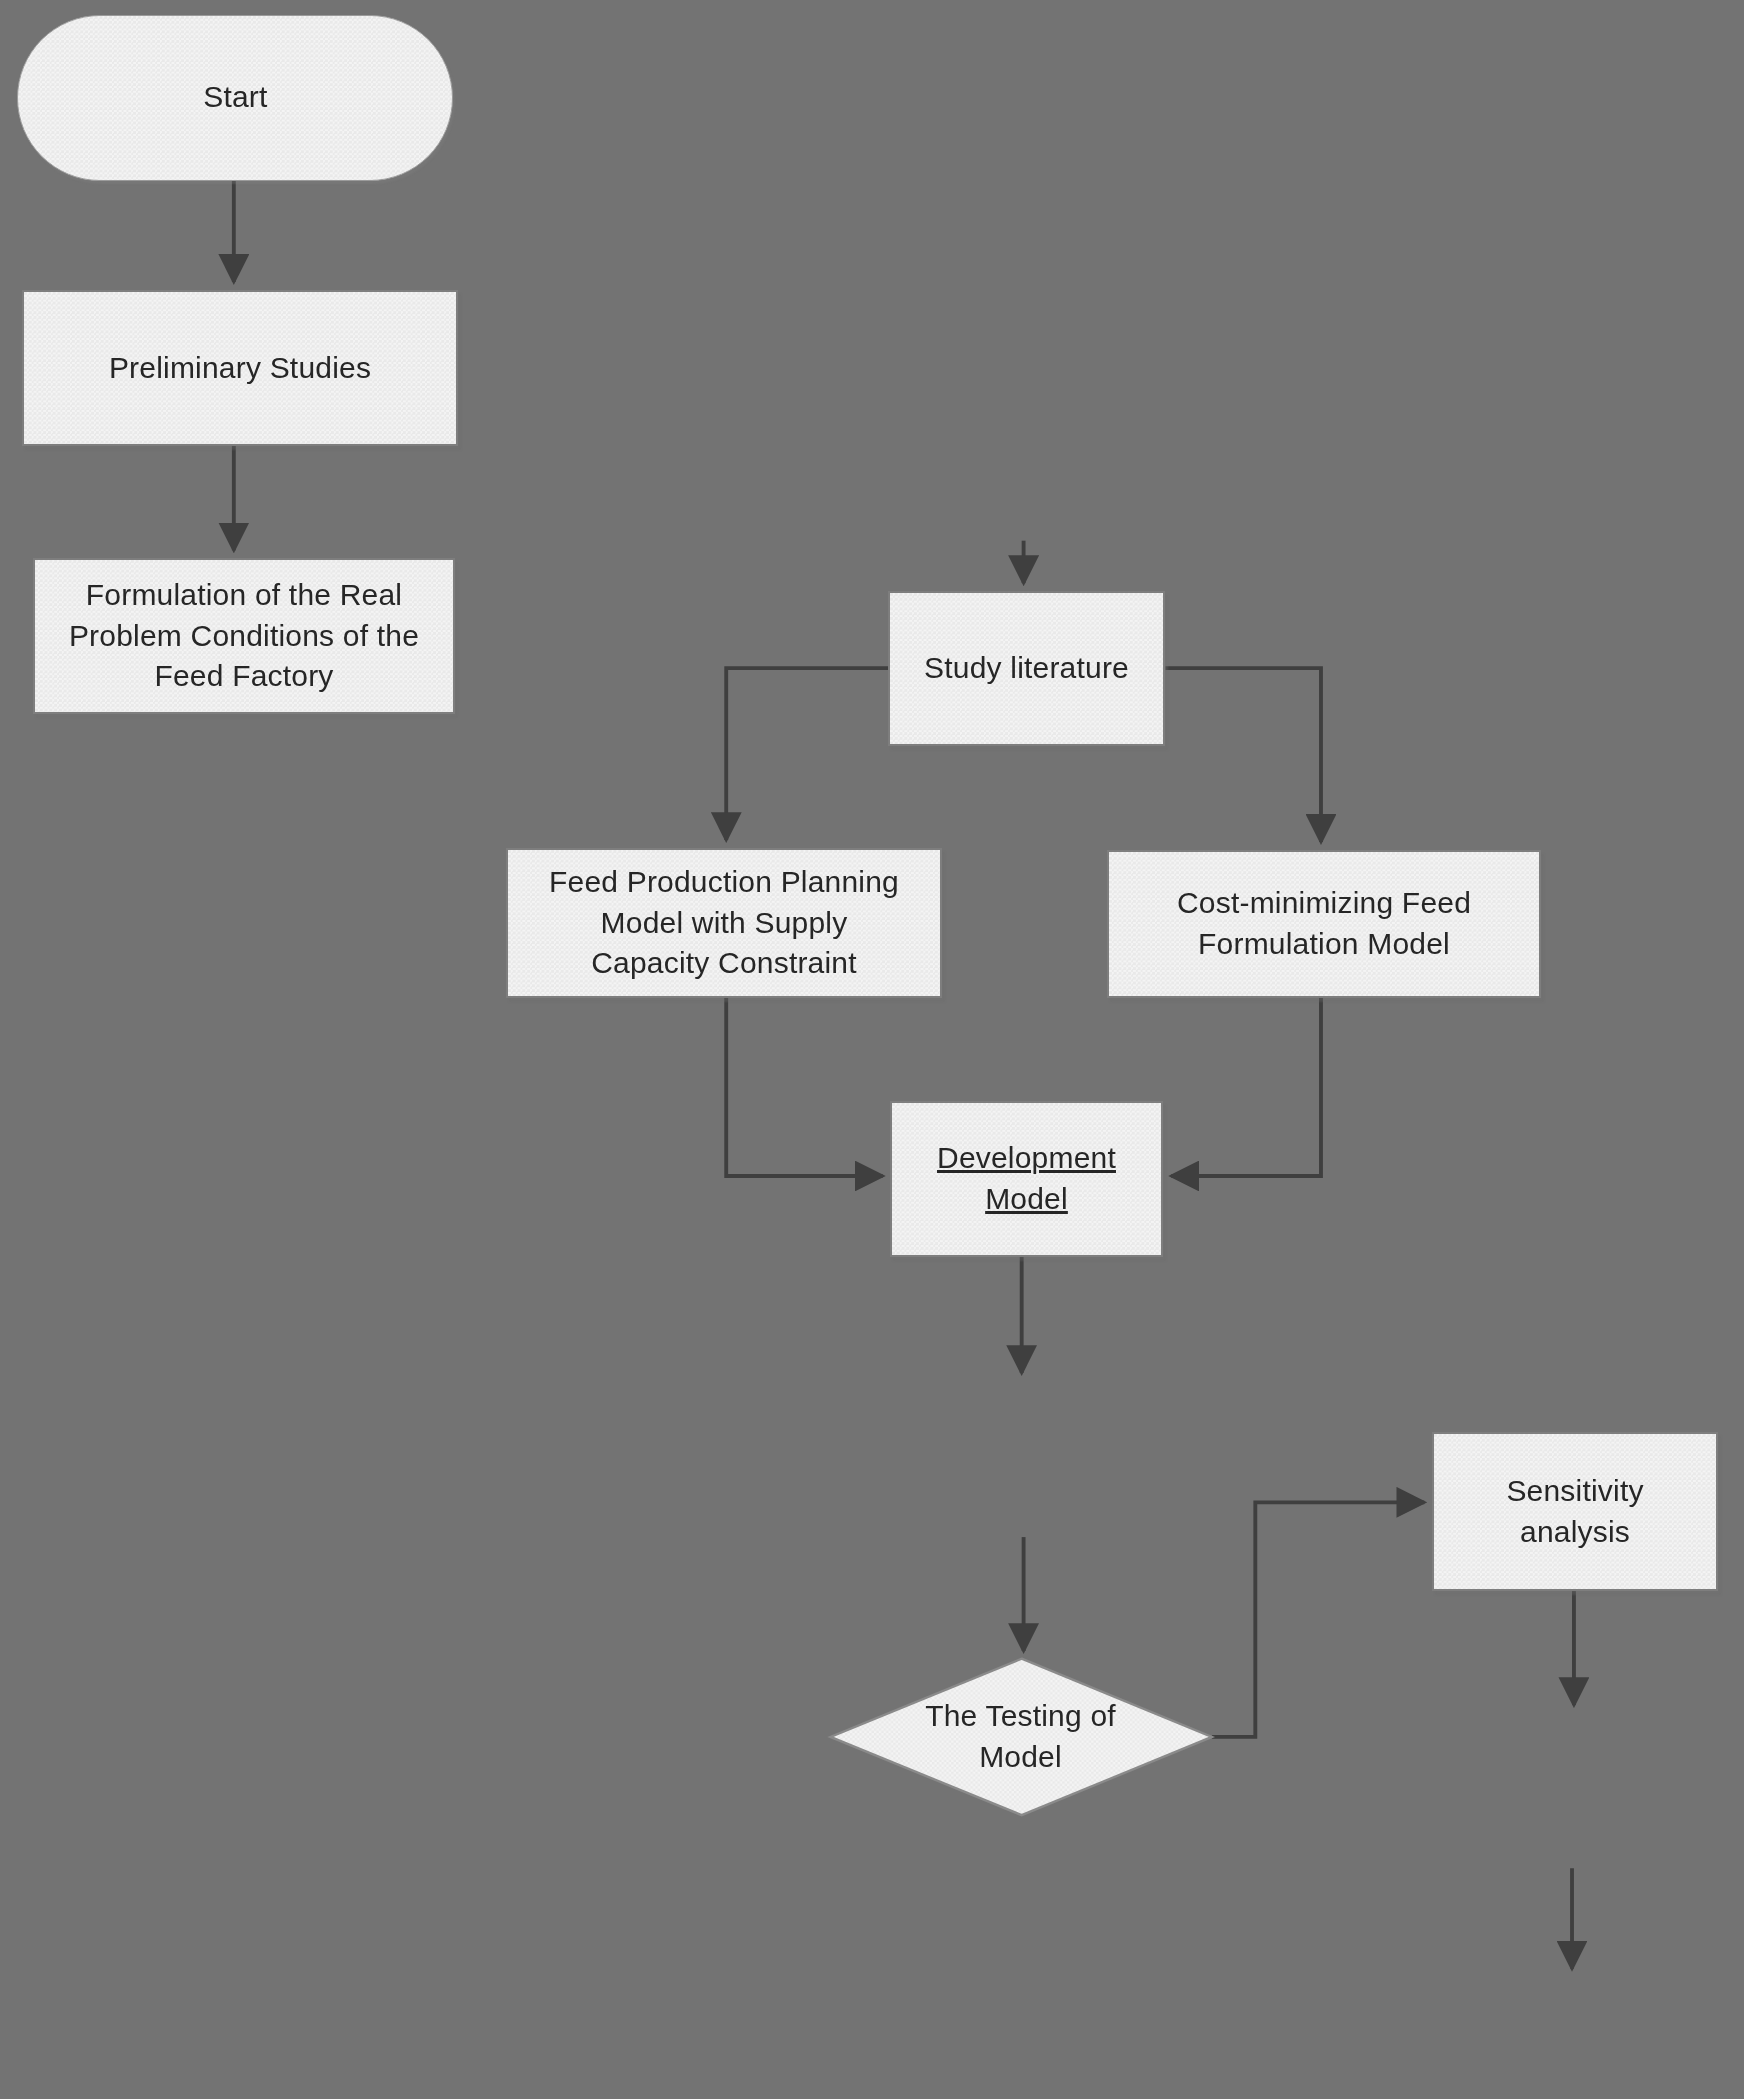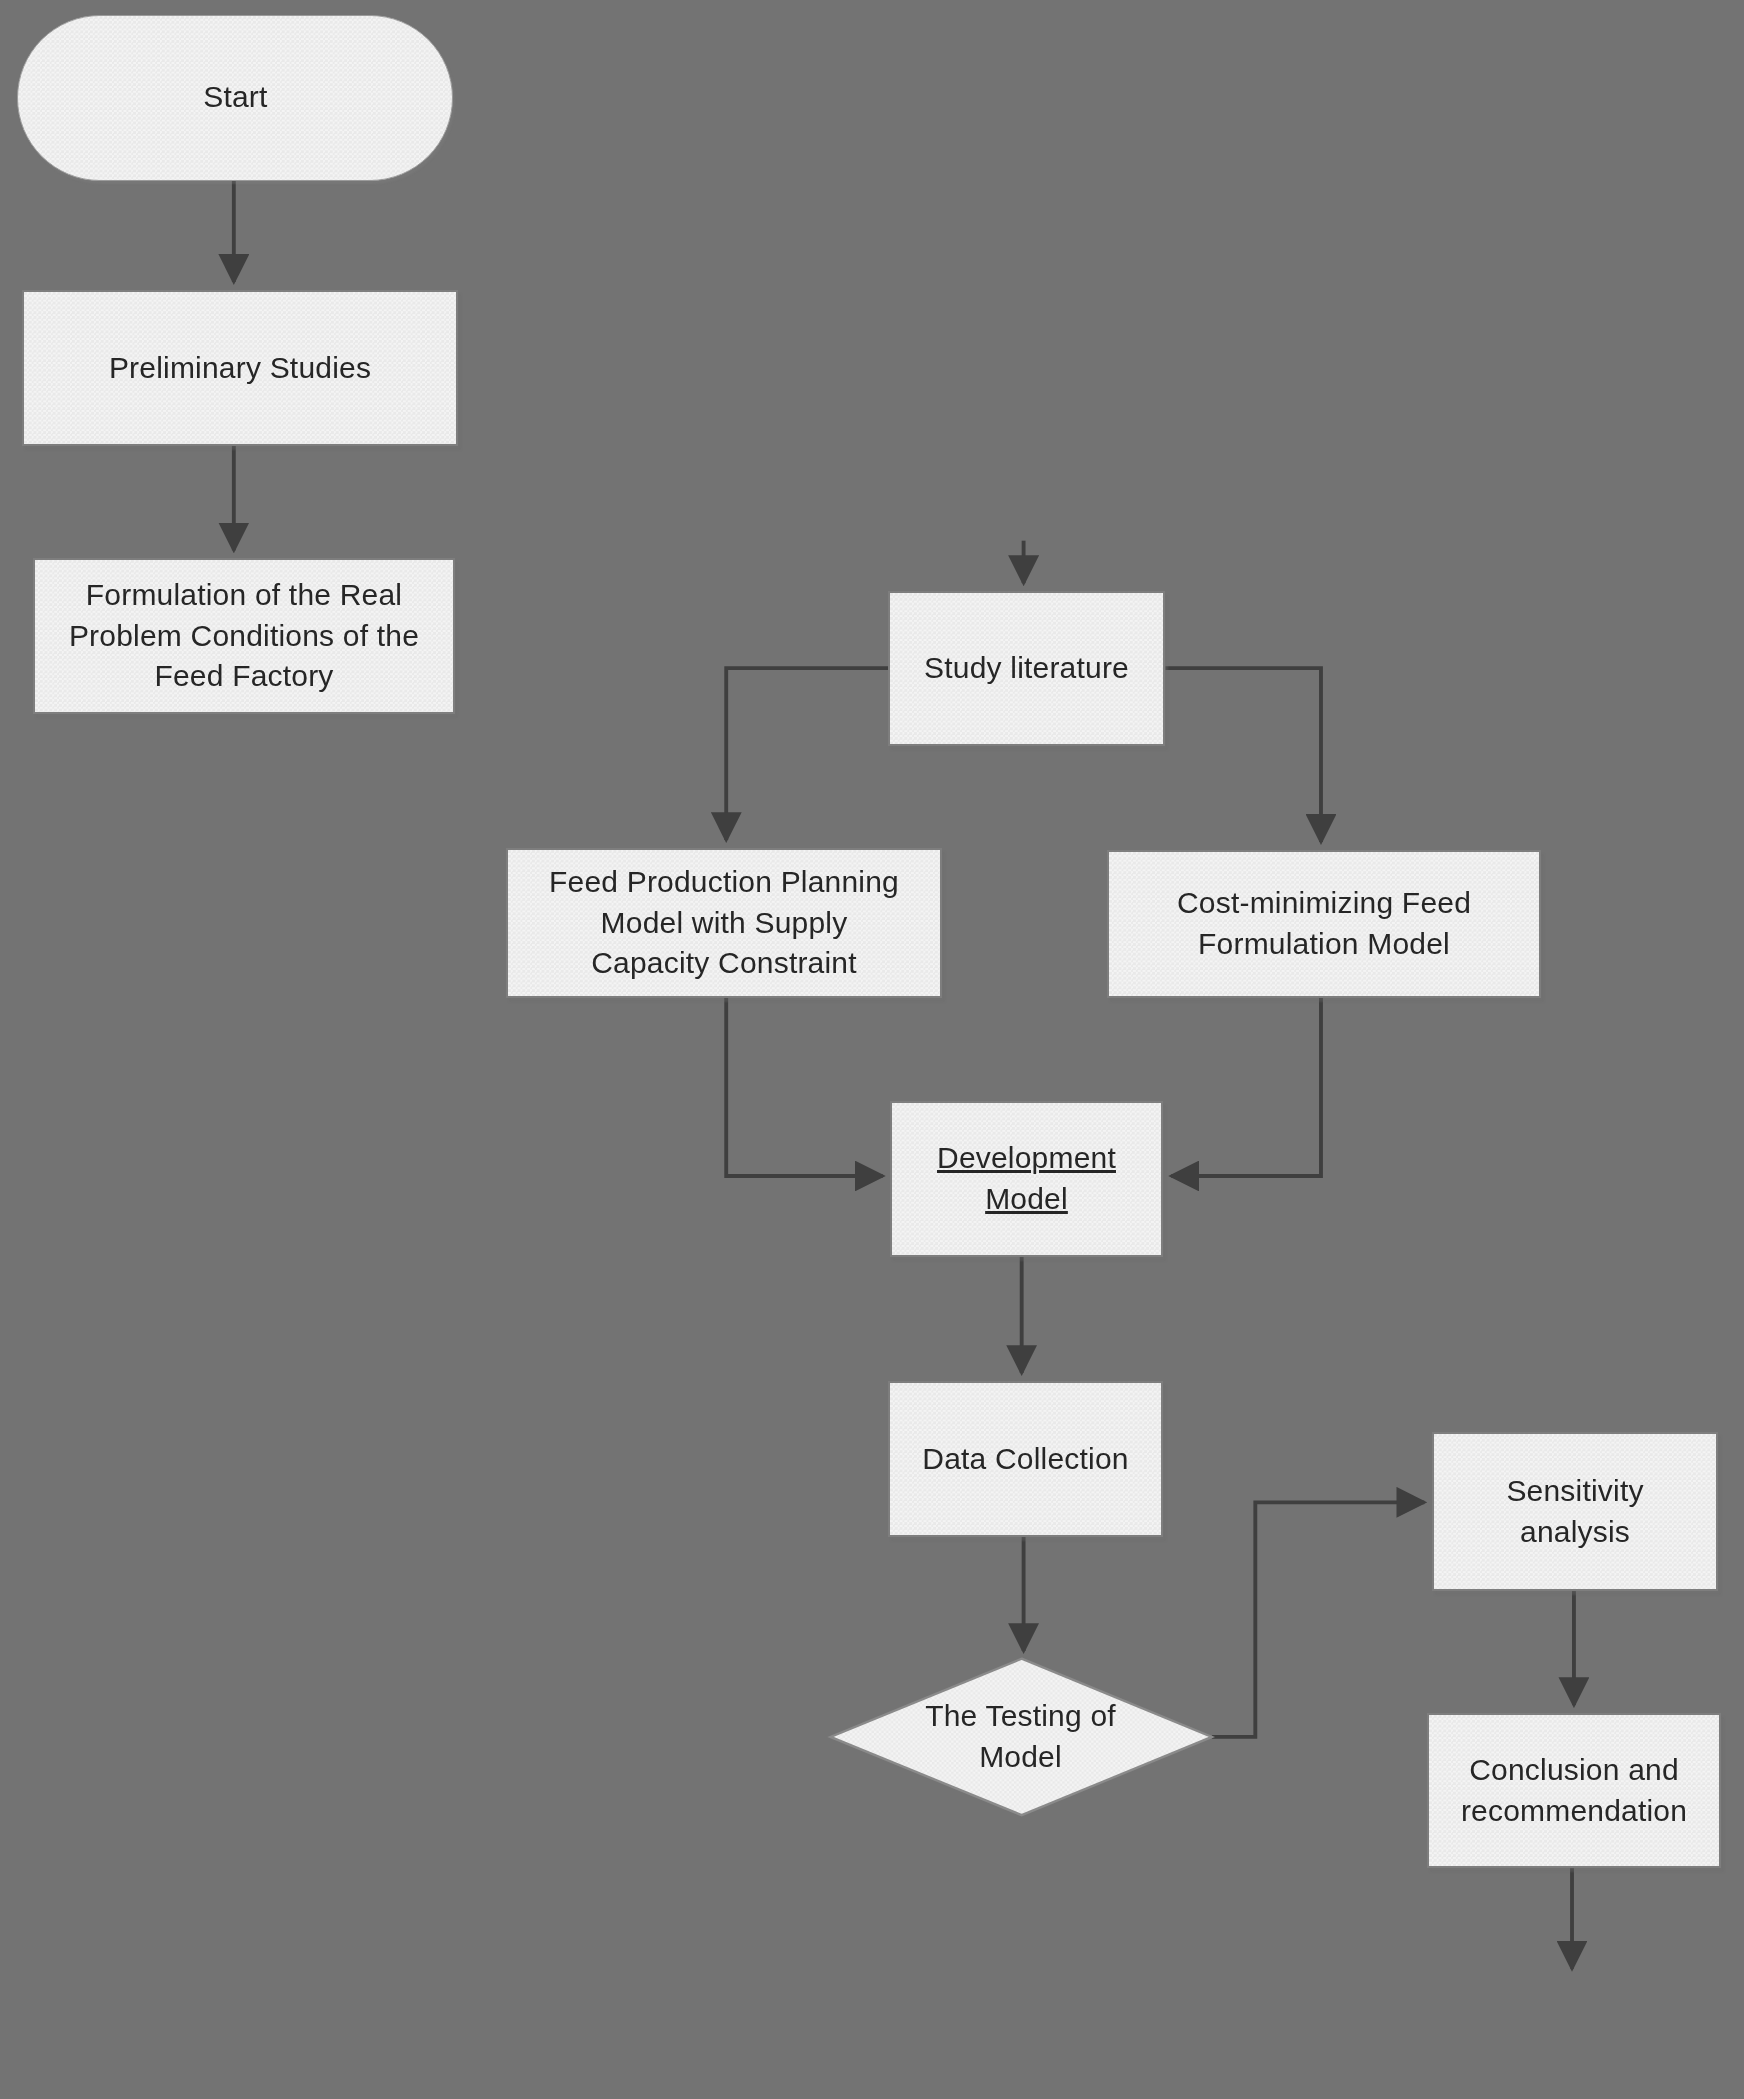--- a/index.html
+++ b/index.html
@@ -110,31 +110,25 @@
   </div>
 
   <div class="node process" style="left:1107px; top:850px; width:434px; height:148px; padding:0 34px;">
     <span class="label">Cost-minimizing Feed Formulation Model</span>
   </div>
 
   <div class="node process" style="left:890px; top:1101px; width:273px; height:156px; padding:0 19.3px;text-decoration:underline;">
     <span class="label">Development Model</span>
   </div>
 
-  <div class="node process" style="left:888px; top:1381px; width:275px; height:156px;">
-    <span class="label">Data Collection</span>
-  </div>
 
   <div class="node decision-label" style="left:830px; top:1659px; width:381px; height:156px; padding:0 68px; box-sizing:border-box;justify-content:flex-end;">
     <span class="label">The Testing of Model</span>
   </div>
 
   <div class="node process" style="left:1432px; top:1432px; width:286px; height:159px; padding:9px 53px;">
     <span class="label">Sensitivity analysis</span>
   </div>
 
-  <div class="node process" style="left:1427px; top:1713px; width:294px; height:155px; padding:0 5.8px;">
-    <span class="label">Conclusion and recommendation</span>
-  </div>
 
 
 </div>
 
 
 </body></html>

